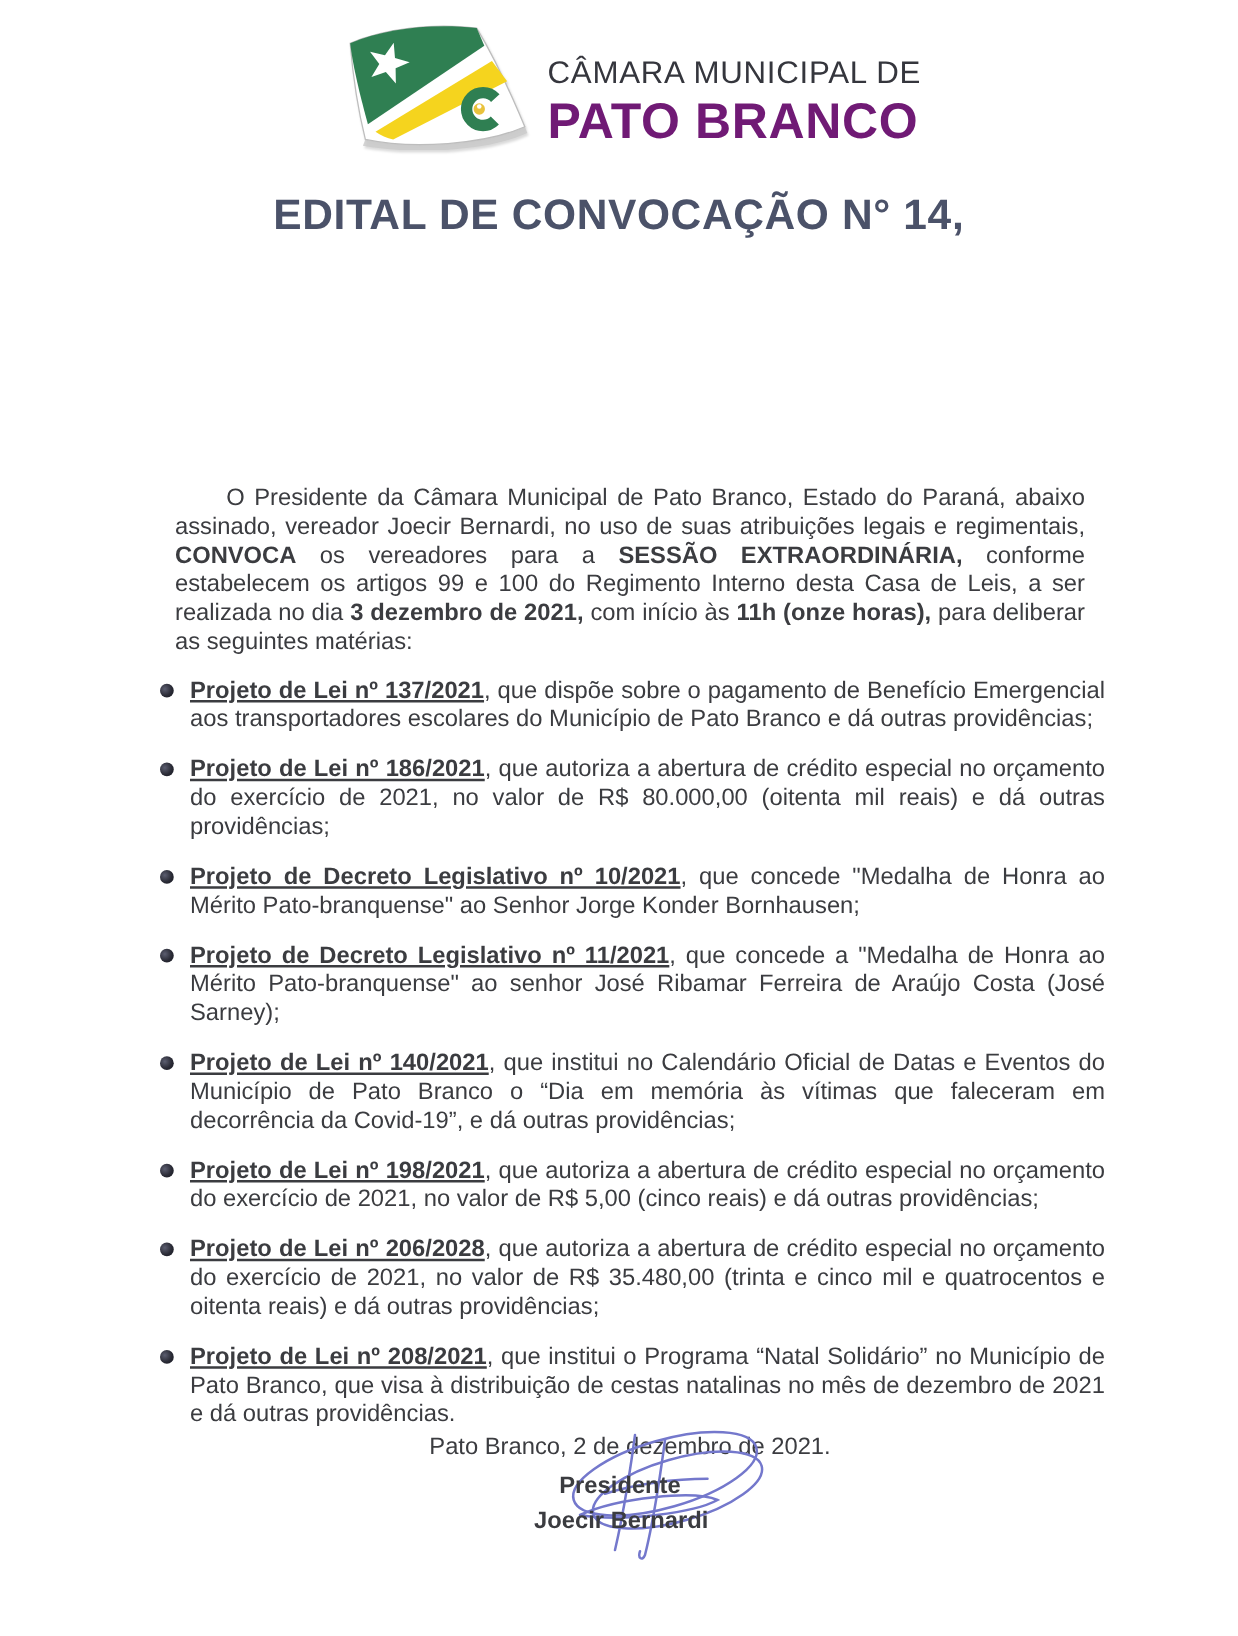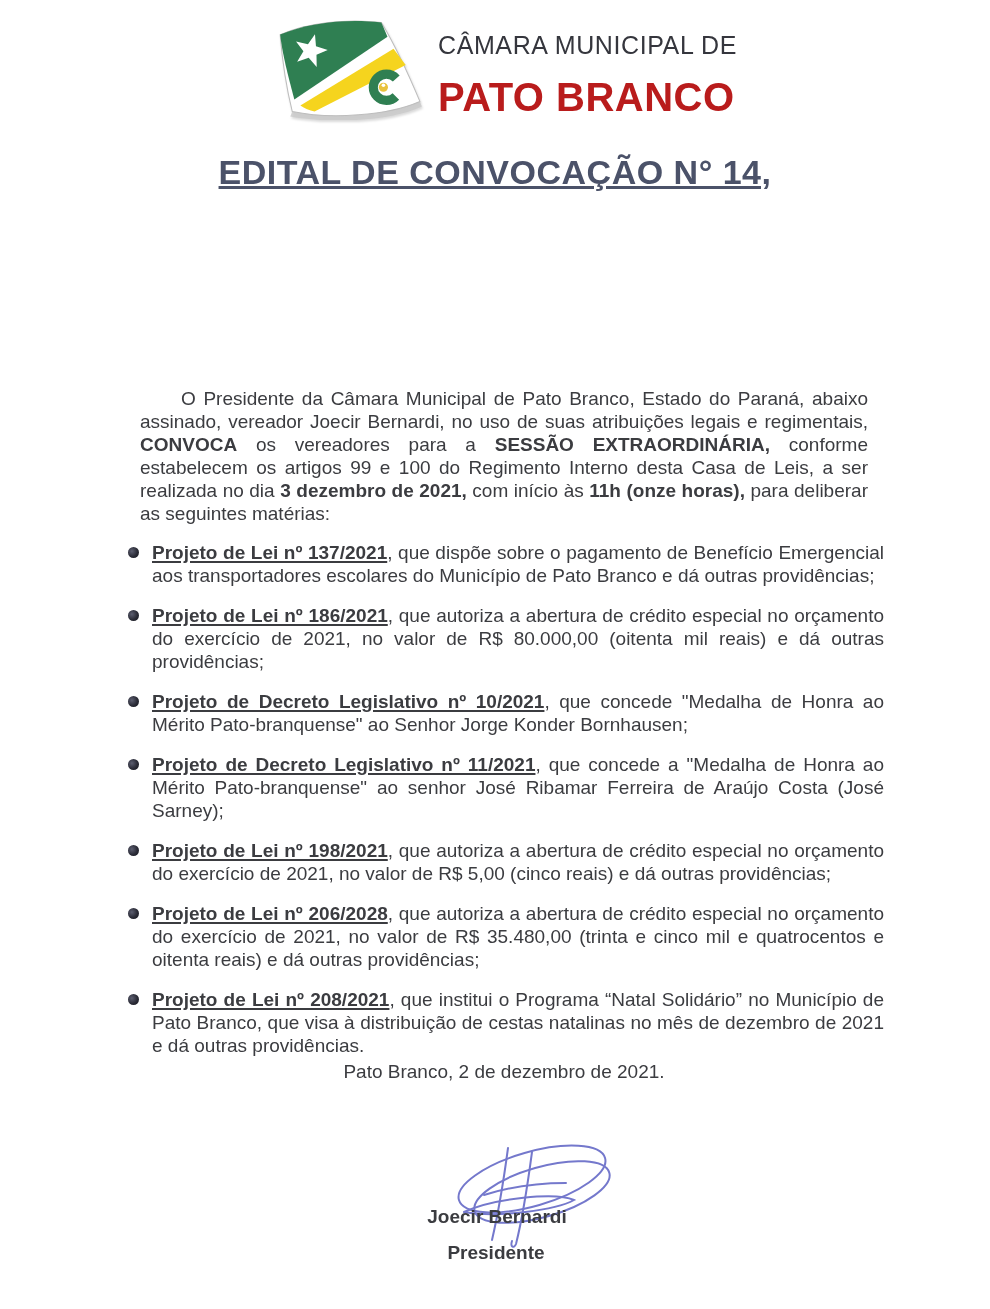--- a/index.html
+++ b/index.html
@@ -12,28 +12,28 @@
     color: #3b3c40;
     overflow: hidden;
   }
 
   
   .masthead { position: absolute; top: 14px; left: 268px; display: flex; align-items: flex-end; }
   .flag-wrap { width: 164px; height: 106px; flex: 0 0 auto; }
   .flag-wrap svg { width: 100%; height: 100%; filter: drop-shadow(1px 2px 1px rgba(0,0,0,0.18)); }
   .org { margin-left: 6px; padding-top: 16px; }
   .org-line1 { font-size: 25px; color: #35363d; letter-spacing: 0.6px; white-space: nowrap; }
-  .org-line2 { font-size: 40px; font-weight: bold; color: #b91c1c; letter-spacing: 0.5px; margin-top: 15px; white-space: nowrap; }
+  .org-line2 { font-size: 40px; font-weight: bold; color: #701a75; letter-spacing: 0.5px; margin-top: 2px; white-space: nowrap; }
 
   
   .doc-title {
     position: absolute; top: 152px; left: 0; width: 100%;
     margin: 0; text-align: center;
     font-size: 34px; font-weight: bold; line-height: 40px;
-    letter-spacing: 0.5px; color: #4b5269; text-decoration: underline;
+    letter-spacing: 0.5px; color: #4b5269;
   }
 
   
   .body-block {
     position: absolute; left: 124px; top: 371px; width: 760px;
     font-size: 19px; line-height: 23px; text-align: justify;
   }
   .intro { margin: 16px; text-indent: 41px; }
   ul.agenda { list-style: none; margin: 16px 0 0 0; padding: 0; }
   ul.agenda li { position: relative; padding-left: 28px; margin-bottom: 17px; }
@@ -50,21 +50,21 @@
   }
   .dateline { margin: 3px 0 0 0; text-align: center; }
 
   
   .sig-svg { position: absolute; left: 444px; top: 1134px; width: 182px; height: 118px; }
   .sig-name {
     position: absolute; left: 497px; top: 1206px; transform: translateX(-50%);
     font-size: 19px; font-weight: bold; white-space: nowrap; color: #3b3c40;
   }
   .sig-role {
-    position: absolute; left: 496px; top: 1242px; transform: translateX(-50%);
+    position: absolute; left: 496px; top: 1178px; transform: translateX(-50%);
     font-size: 19px; font-weight: bold; white-space: nowrap; color: #3b3c40;
   }
 </style>
 </head>
 <body>
 
 <div class="page">
 
   <header class="masthead">
     <div class="flag-wrap">
@@ -95,20 +95,21 @@
     <span>EDITAL DE CONVOCAÇÃO N° 14,</span><br>
   </h1>
 
   <div class="body-block">
     <p class="intro"><span>O Presidente da Câmara Municipal de Pato Branco, Estado do Paraná, abaixo assinado, vereador Joecir Bernardi, no uso de suas atribuições legais e regimentais, </span><b>CONVOCA</b><span> os vereadores para a </span><b>SESSÃO EXTRAORDINÁRIA,</b><span> conforme estabelecem os artigos 99 e 100 do Regimento Interno desta Casa de Leis, a ser realizada no dia </span><b>3 dezembro de 2021,</b><span> com início às </span><b>11h (onze horas),</b><span> para deliberar as seguintes matérias:</span></p>
     <ul class="agenda">
         <li><span class="bullet"></span><span class="item-heading">Projeto de Lei nº 137/2021</span><span>, que dispõe sobre o pagamento de Benefício Emergencial aos transportadores escolares do Município de Pato Branco e dá outras providências;</span></li>
         <li><span class="bullet"></span><span class="item-heading">Projeto de Lei nº 186/2021</span><span>, que autoriza a abertura de crédito especial no orçamento do exercício de 2021, no valor de R$ 80.000,00 (oitenta mil reais) e dá outras providências;</span></li>
         <li><span class="bullet"></span><span class="item-heading">Projeto de Decreto Legislativo nº 10/2021</span><span>, que concede "Medalha de Honra ao Mérito Pato-branquense" ao Senhor Jorge Konder Bornhausen;</span></li>
         <li><span class="bullet"></span><span class="item-heading">Projeto de Decreto Legislativo nº 11/2021</span><span>, que concede a "Medalha de Honra ao Mérito Pato-branquense" ao senhor José Ribamar Ferreira de Araújo Costa (José Sarney);</span></li>
+        <li><span class="bullet"></span><span class="item-heading">Projeto de Lei nº 140/2021</span><span>, que institui no Calendário Oficial de Datas e Eventos do Município de Pato Branco o “Dia em memória às vítimas que faleceram em decorrência da Covid-19”, e dá outras providências;</span></li>
         <li><span class="bullet"></span><span class="item-heading">Projeto de Lei nº 198/2021</span><span>, que autoriza a abertura de crédito especial no orçamento do exercício de 2021, no valor de R$ 5,00 (cinco reais) e dá outras providências;</span></li>
         <li><span class="bullet"></span><span class="item-heading">Projeto de Lei nº 206/2028</span><span>, que autoriza a abertura de crédito especial no orçamento do exercício de 2021, no valor de R$ 35.480,00 (trinta e cinco mil e quatrocentos e oitenta reais) e dá outras providências;</span></li>
         <li><span class="bullet"></span><span class="item-heading">Projeto de Lei nº 208/2021</span><span>, que institui o Programa “Natal Solidário” no Município de Pato Branco, que visa à distribuição de cestas natalinas no mês de dezembro de 2021 e dá outras providências.</span></li>
       </ul>
     <p class="dateline">Pato Branco, 2 de dezembro de 2021.</p>
   </div>
 
   <svg class="sig-svg" viewBox="0 0 182 118">
     <g fill="none" stroke="#7478cc" stroke-width="2" stroke-linecap="round">
       <ellipse cx="88" cy="45" rx="76" ry="27" transform="rotate(-16 88 45)"></ellipse>

